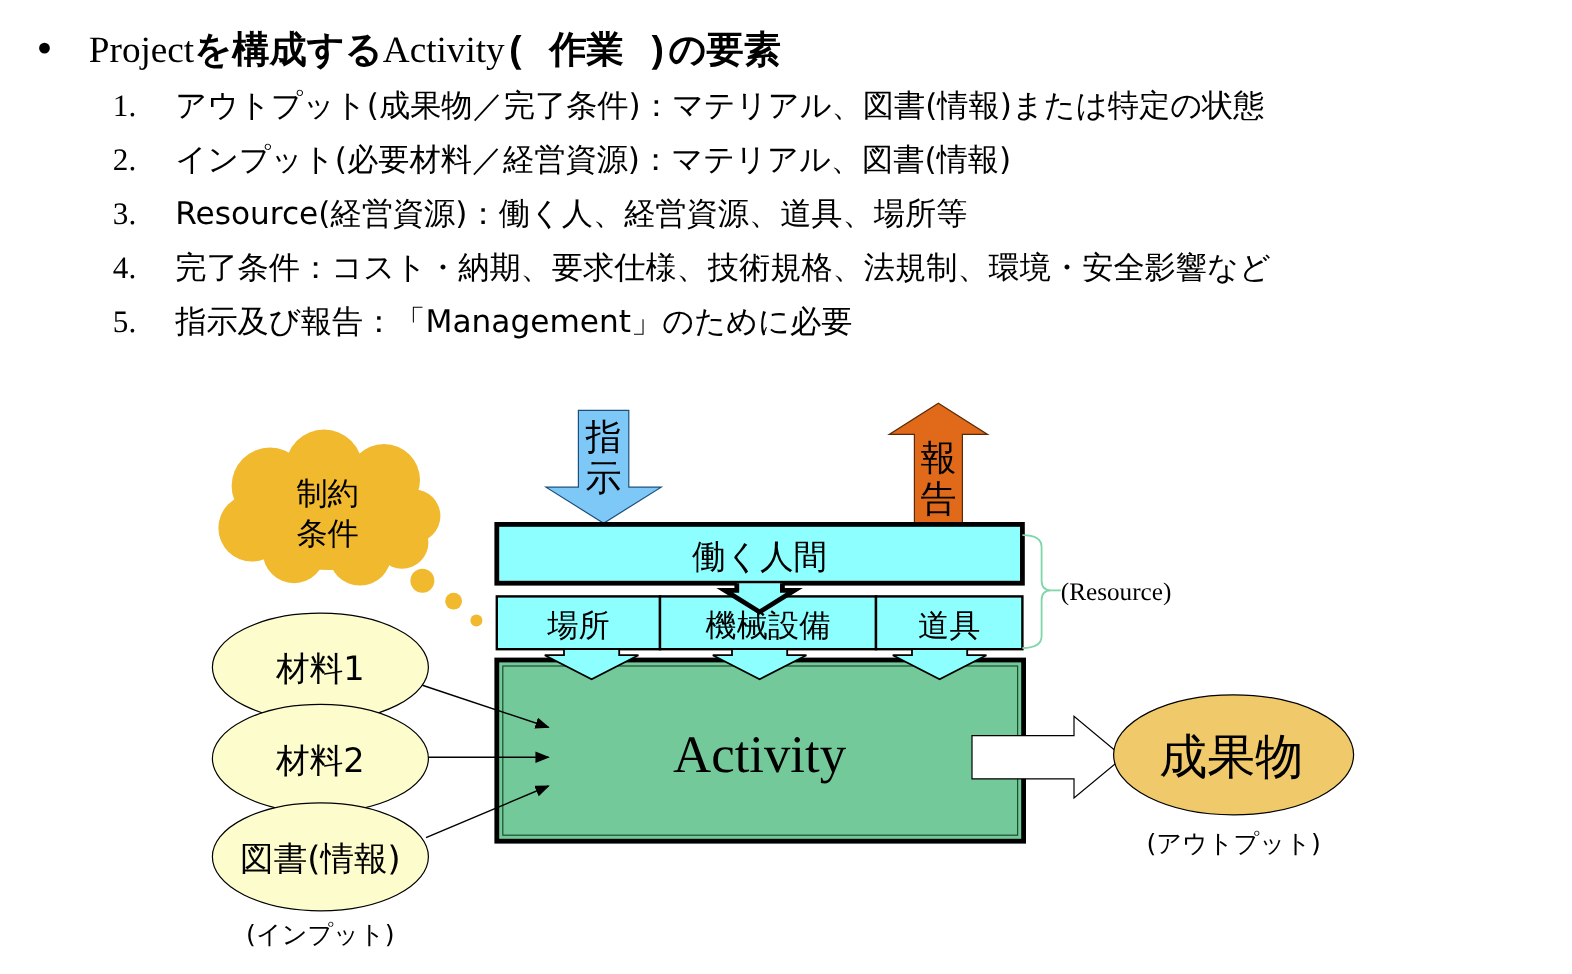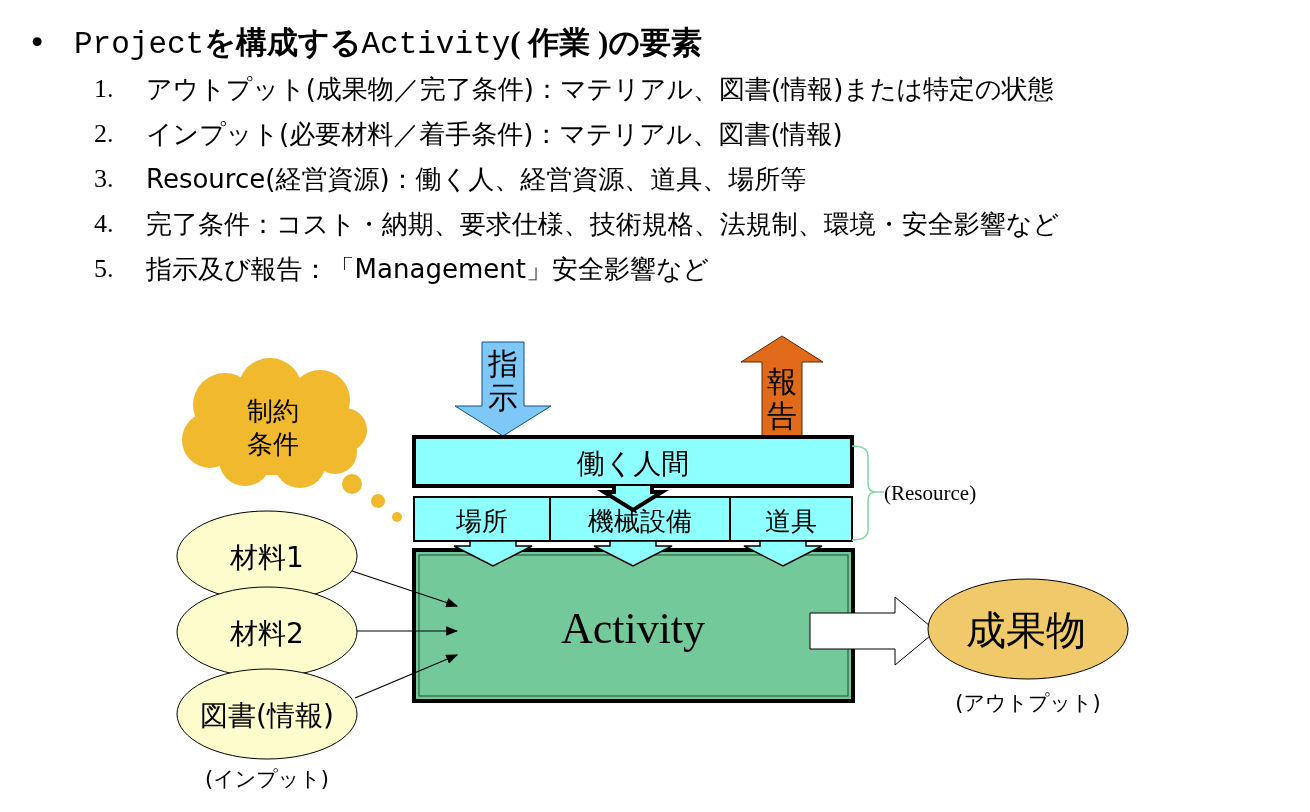--- a/index.html
+++ b/index.html
@@ -1,19 +1,19 @@
 <!DOCTYPE html>
 <html><head>
 <meta charset="utf-8">
 <style>
   html, body { margin: 0; padding: 0; background: #ffffff; }
   body { width: 1310px; height: 812px; position: relative; overflow: hidden;
          font-family: "DejaVu Sans", sans-serif; color: #000; }
-  .serif { font-family: Liberation Mono, monospace; }
-  .jp { font-family: Liberation Serif, serif; }
+  .serif { font-family: Liberation Serif, serif; }
+  .jp { font-family: Liberation Mono, monospace; }
 
   
   .heading { position: absolute; left: 28px; top: 22px; font-size: 31px; line-height: 40px; white-space: nowrap; }
   .heading .bullet { position: absolute; left: 0; top: 0; width: 40px; }
   .heading .text { position: absolute; left: 46px; top: 0; }
   .heading .b { font-weight: bold; }
 
   .list { position: absolute; left: 94px; top: 70px; }
   .list-item { position: relative; height: 45px; font-size: 26px; line-height: 38px; white-space: nowrap; }
   .list-item .num { position: absolute; left: 0; width: 40px; font-family: "Liberation Serif", serif; font-size: 26px; }
@@ -32,33 +32,33 @@
   </span>
 </div>
 
 <div class="list">
   <div class="list-item">
     <span class="num">1.</span>
     <span class="body">アウトプット(成果物／完了条件)：マテリアル、図書(情報)または特定の状態</span>
   </div>
   <div class="list-item">
     <span class="num">2.</span>
-    <span class="body">インプット(必要材料／着手条件)：マテリアル、図書(情報)</span>
+    <span class="body">インプット(必要材料／経営資源)：マテリアル、図書(情報)</span>
   </div>
   <div class="list-item">
     <span class="num">3.</span>
     <span class="body">Resource(経営資源)：働く人、経営資源、道具、場所等</span>
   </div>
   <div class="list-item">
     <span class="num">4.</span>
     <span class="body">完了条件：コスト・納期、要求仕様、技術規格、法規制、環境・安全影響など</span>
   </div>
   <div class="list-item">
     <span class="num">5.</span>
-    <span class="body">指示及び報告：「Management」安全影響など</span>
+    <span class="body">指示及び報告：「Management」のために必要</span>
   </div>
 </div>
 
 <svg id="diagram" width="1310" height="812" viewBox="0 0 1310 812">
   <defs>
     <marker id="arrowhead" markerWidth="10" markerHeight="8" refX="9" refY="4" orient="auto">
       <path d="M0,0 L10,4 L0,8 Z" fill="#000"></path>
     </marker>
   </defs>
 

